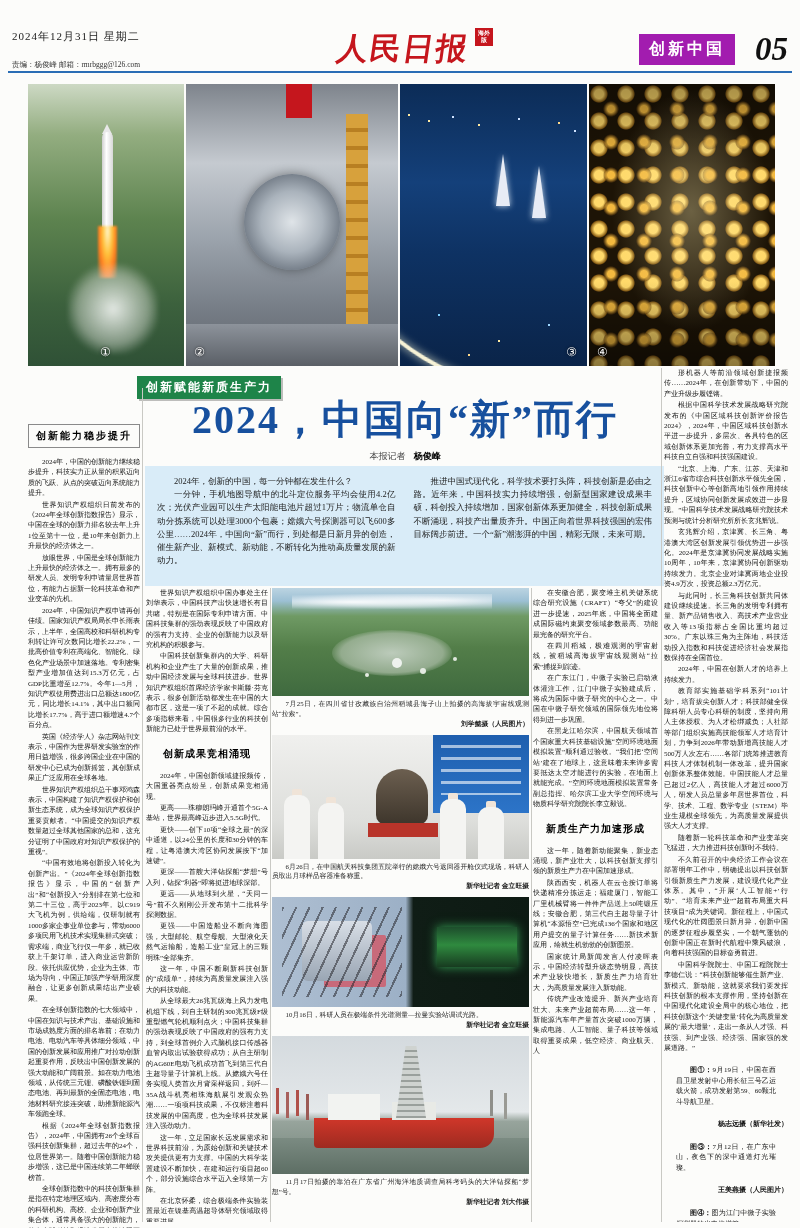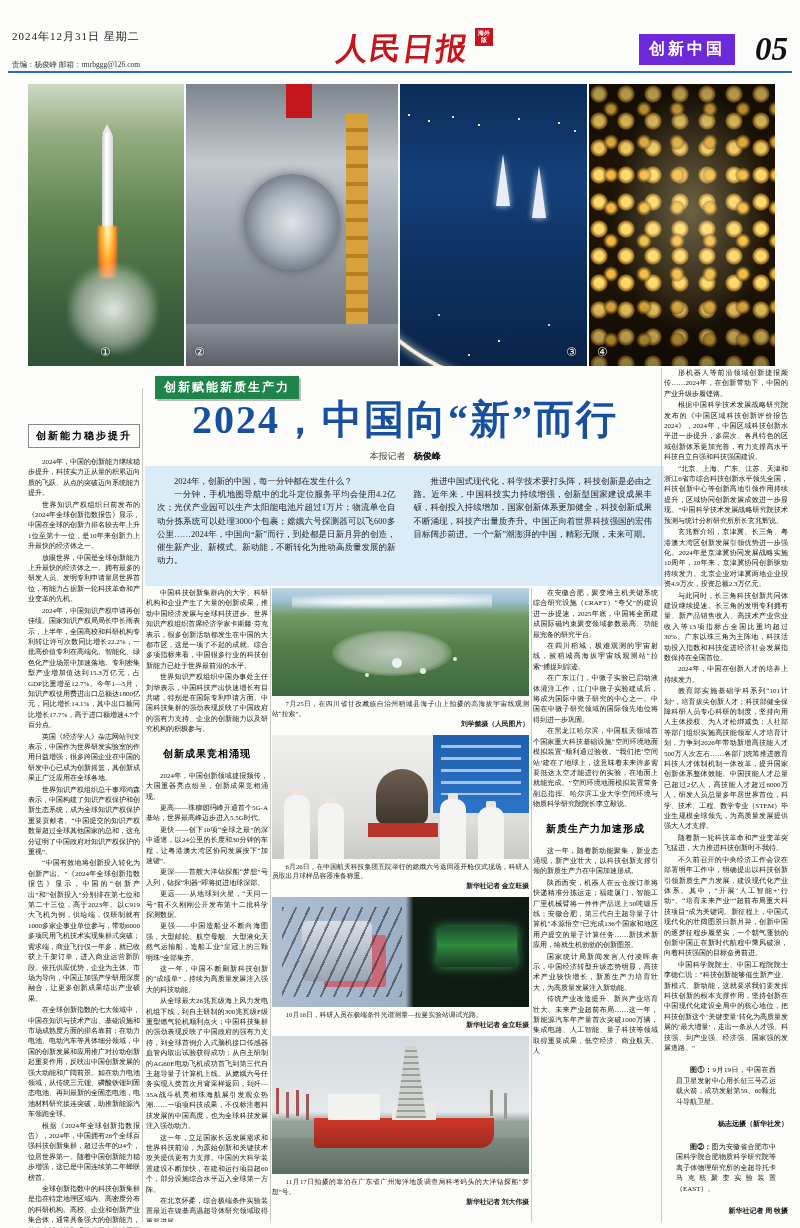--- a/index.html
+++ b/index.html
@@ -8,21 +8,21 @@
   
   .masthead-row{position:absolute;left:12px;top:30px;width:776px;height:38px;display:flex;align-items:center;}
   .mh-left{width:250px;}
   .mh-date{font-size:11px;letter-spacing:1px;color:#222;}
   .mh-editor{font-size:7.5px;color:#333;margin-top:16px;}
   .mh-center{flex:1;text-align:center;}
   .paper-name{font-size:31px;font-weight:bold;color:#c5161d;transform:skewX(-8deg);display:inline-block;letter-spacing:2px;}
   .overseas-badge{display:inline-block;vertical-align:top;margin-left:2px;background:#c5161d;color:#fff;
         font-size:6px;line-height:7px;width:16px;padding:2px 1px;text-align:center;font-weight:bold;}
   .mh-right{width:220px;text-align:right;display:flex;align-items:center;justify-content:flex-end;}
-  .section-box{background:#6d28d9;color:#fff;font-weight:bold;font-size:16px;letter-spacing:3px;padding:5px 10px;}
+  .section-box{background:#a21caf;color:#fff;font-weight:bold;font-size:16px;letter-spacing:3px;padding:5px 10px;}
   .page-num{font-size:33px;font-weight:bold;font-style:italic;margin-left:20px;color:#111;}
   .blue-rule{position:absolute;left:8px;top:71px;width:784px;height:2px;background:#2a6db5;}
   
   .photo-strip{position:absolute;left:28px;top:84px;width:747px;height:282px;display:flex;gap:2px;}
   .tp{position:relative;height:282px;overflow:hidden;}
   .tp .num-badge{position:absolute;bottom:6px;color:#fff;font-size:12px;text-shadow:0 0 3px #000;}
   .tp1{width:157px;background:linear-gradient(180deg,#cdd9c4 0%,#93ad80 18%,#5d834f 48%,#3c613d 78%,#2f5136 100%);}
   .rocket-body{position:absolute;left:74px;top:48px;width:11px;height:96px;background:linear-gradient(90deg,#cfcfcf,#ffffff 40%,#d8d8d8);border-radius:6px 6px 2px 2px;}
   .rocket-tip{position:absolute;left:74px;top:40px;width:0;height:0;border-left:5.5px solid transparent;border-right:5.5px solid transparent;border-bottom:10px solid #e8e8e8;}
   .rocket-flame{position:absolute;left:70px;top:142px;width:19px;height:52px;background:radial-gradient(ellipse at 50% 10%,#fff6c8 0%,#ffc23d 35%,#ff7b1e 65%,rgba(255,120,30,0) 100%);filter:blur(1px);}
@@ -44,21 +44,21 @@
   .pmt-glow{position:absolute;inset:0;background:radial-gradient(ellipse at 55% 45%,rgba(255,240,180,.35) 0%,transparent 55%),linear-gradient(180deg,rgba(0,0,0,.35),transparent 30%,transparent 70%,rgba(0,0,0,.45));}
   
   .col{position:absolute;overflow:hidden;}
   .col p{margin:0 0 1px;text-indent:2em;text-align:justify;font-size:7px;line-height:10.4px;color:#141414;}
   .sec-head{font-size:10px;font-weight:bold;text-align:center;letter-spacing:1px;margin:12px 0 10px;color:#000;}
   .sec-head-box{border:1px solid #8a8a8a;font-size:10px;font-weight:bold;text-align:center;letter-spacing:2px;
         padding:4px 0;margin:0 0 9px;color:#000;}
   .vrule{position:absolute;width:1px;background:#c9c9c4;}
   
   .green-badge{position:absolute;left:137px;top:376px;background:#1e8449;color:#fff;font-weight:bold;
-        font-size:12px;letter-spacing:2px;padding:3px 9px;box-shadow:2px 2px 0 rgba(0,0,0,.25);margin-left:18px;}
+        font-size:12px;letter-spacing:2px;padding:3px 9px;box-shadow:2px 2px 0 rgba(0,0,0,.25);}
   .headline{position:absolute;left:145px;top:392px;width:520px;text-align:center;font-size:40px;font-weight:bold;
         color:#17509e;letter-spacing:2px;white-space:nowrap;}
   .byline{position:absolute;left:145px;top:450px;width:520px;text-align:center;font-size:9px;color:#444;}
   .byline b{color:#000;margin-left:6px;}
   .lede{position:absolute;left:145px;top:466px;width:519px;height:120px;background:#d9ecf8;padding:9px 12px;
         box-sizing:border-box;column-count:2;column-gap:18px;}
   .lede p{margin:0;text-indent:2em;text-align:justify;font-size:8.5px;line-height:13.2px;color:#1d1d1d;}
   
   .photocol{position:absolute;left:272px;top:588px;width:257px;}
   .mid-photo{position:relative;width:257px;overflow:hidden;}
@@ -169,22 +169,22 @@
         <p>世界知识产权组织总干事邓鸿森表示，中国构建了知识产权保护和创新生态系统，成为全球知识产权保护重要贡献者。“中国提交的知识产权数量超过全球其他国家的总和，这充分证明了中国政府对知识产权保护的重视”。</p>
         <p>“中国有效地将创新投入转化为创新产出。”《2024年全球创新指数报告》显示，中国的“创新产出”和“创新投入”分别排在第七位和第二十三位，高于2023年。以C919大飞机为例，供给端，仅研制就有1000多家企事业单位参与，带动6000多项民用飞机技术实现集群式突破；需求端，商业飞行仅一年多，就已收获上千架订单，进入商业运营新阶段。依托供应优势，企业为主体、市场为导向，中国正加强产学研用深度融合，让更多创新成果结出产业硕果。</p>
         <p>在全球创新指数的七大领域中，中国在知识与技术产出、基础设施和市场成熟度方面的排名靠前；在动力电池、电动汽车等具体细分领域，中国的创新发展和应用推广对拉动创新起重要作用，反映出中国创新发展的强大动能和广阔前景。如在动力电池领域，从传统三元锂、磷酸铁锂到固态电池、再到最新的全固态电池，电池材料研究接连突破，助推新能源汽车领跑全球。</p>
         <p>根据《2024年全球创新指数报告》，2024年，中国拥有26个全球百强科技创新集群，超过去年的24个，位居世界第一。随着中国创新能力稳步增强，这已是中国连续第二年蝉联榜首。</p>
         <p>全球创新指数中的科技创新集群是指在特定地理区域内、高密度分布的科研机构、高校、企业和创新产业集合体，通常具备强大的创新能力，并在全球科技和经济发展中扮演重要角色。全球十大科技创新集群榜单有7个在亚洲，其中，中国深圳—香港—广州城市群、北京市、上海—苏州城市群、南京市排名前十。</p>
       </div>
   </div>
 
   <div class="col" style="left:146px;top:588px;width:122px;height:634px;">
     <div>
+        <p>世界知识产权组织中国办事处主任刘华表示，中国科技产出快速增长有目共睹，特别是在国际专利申请方面。中国科技集群的强劲表现反映了中国政府的强有力支持、企业的创新能力以及研究机构的积极参与。</p>
         <p>中国科技创新集群内的大学、科研机构和企业产生了大量的创新成果，推动中国经济发展与全球科技进步。世界知识产权组织首席经济学家卡斯滕·芬克表示，很多创新活动都发生在中国的大都市区，这是一项了不起的成就。综合多项指标来看，中国很多行业的科技创新能力已处于世界最前沿的水平。</p>
-        <p>世界知识产权组织中国办事处主任刘华表示，中国科技产出快速增长有目共睹，特别是在国际专利申请方面。中国科技集群的强劲表现反映了中国政府的强有力支持、企业的创新能力以及研究机构的积极参与。</p>
       </div>
     <div class="sec-head">创新成果竞相涌现</div>
     <div>
         <p>2024年，中国创新领域捷报频传，大国重器亮点纷呈，创新成果竞相涌现。</p>
         <p>更高——珠穆朗玛峰开通首个5G-A基站，世界最高峰迈步进入5.5G时代。</p>
         <p>更快——创下10项“全球之最”的深中通道，以24公里的长度和30分钟的车程，让粤港澳大湾区协同发展按下“加速键”。</p>
         <p>更深——首艘大洋钻探船“梦想”号入列，钻探“利器”即将挺进地球深部。</p>
         <p>更远——从地球到火星，“天问一号”前不久刚刚公开发布第十二批科学探测数据。</p>
         <p>更强——中国造船业不断向海图强，大型邮轮、航空母舰、大型液化天然气运输船，造船工业“皇冠上的三颗明珠”全部集齐。</p>
         <p>这一年，中国不断刷新科技创新的“成绩单”，持续为高质量发展注入强大的科技动能。</p>
@@ -268,24 +268,20 @@
         <p>随着新一轮科技革命和产业变革突飞猛进，大力推进科技创新时不我待。</p>
         <p>不久前召开的中央经济工作会议在部署明年工作中，明确提出以科技创新引领新质生产力发展，建设现代化产业体系。其中，“开展‘人工智能+’行动”、“培育未来产业”“超前布局重大科技项目”成为关键词。新征程上，中国式现代化的壮阔图景日新月异，创新中国的逐梦征程步履坚实，一个朝气蓬勃的创新中国正在新时代航程中乘风破浪，向着科技强国的目标奋勇前进。</p>
         <p>中国科学院院士、中国工程院院士李德仁说：“科技创新能够催生新产业、新模式、新动能，这就要求我们要发挥科技创新的根本支撑作用，坚持创新在中国现代化建设全局中的核心地位，把科技创新这个‘关键变量’转化为高质量发展的‘最大增量’，走出一条从人才强、科技强、到产业强、经济强、国家强的发展道路。”</p>
       </div>
     <div>
         <div class="fig-note">
         <p class="body"><b class="lbl">图①：</b><span>9月19日，中国在西昌卫星发射中心用长征三号乙运载火箭，成功发射第59、60颗北斗导航卫星。</span></p>
         <p class="credit">杨志远摄（新华社发）</p>
       </div>
         <div class="fig-note">
-        <p class="body"><b class="lbl">图②：</b><span>图为安徽省合肥市中国科学院合肥物质科学研究院等离子体物理研究所的全超导托卡马克核聚变实验装置（EAST）。</span></p>
-        <p class="credit">新华社记者 周 牧摄</p>
-      </div>
-        <div class="fig-note">
         <p class="body"><b class="lbl">图③：</b><span>7月12日，在广东中山，夜色下的深中通道灯光璀璨。</span></p>
         <p class="credit">王美燕摄（人民图片）</p>
       </div>
         <div class="fig-note">
         <p class="body"><b class="lbl">图④：</b><span>图为江门中微子实验探测器的光电倍增管。</span></p>
         <p class="credit">新华社记者 金立旺摄</p>
       </div>
       </div>
   </div>
 

